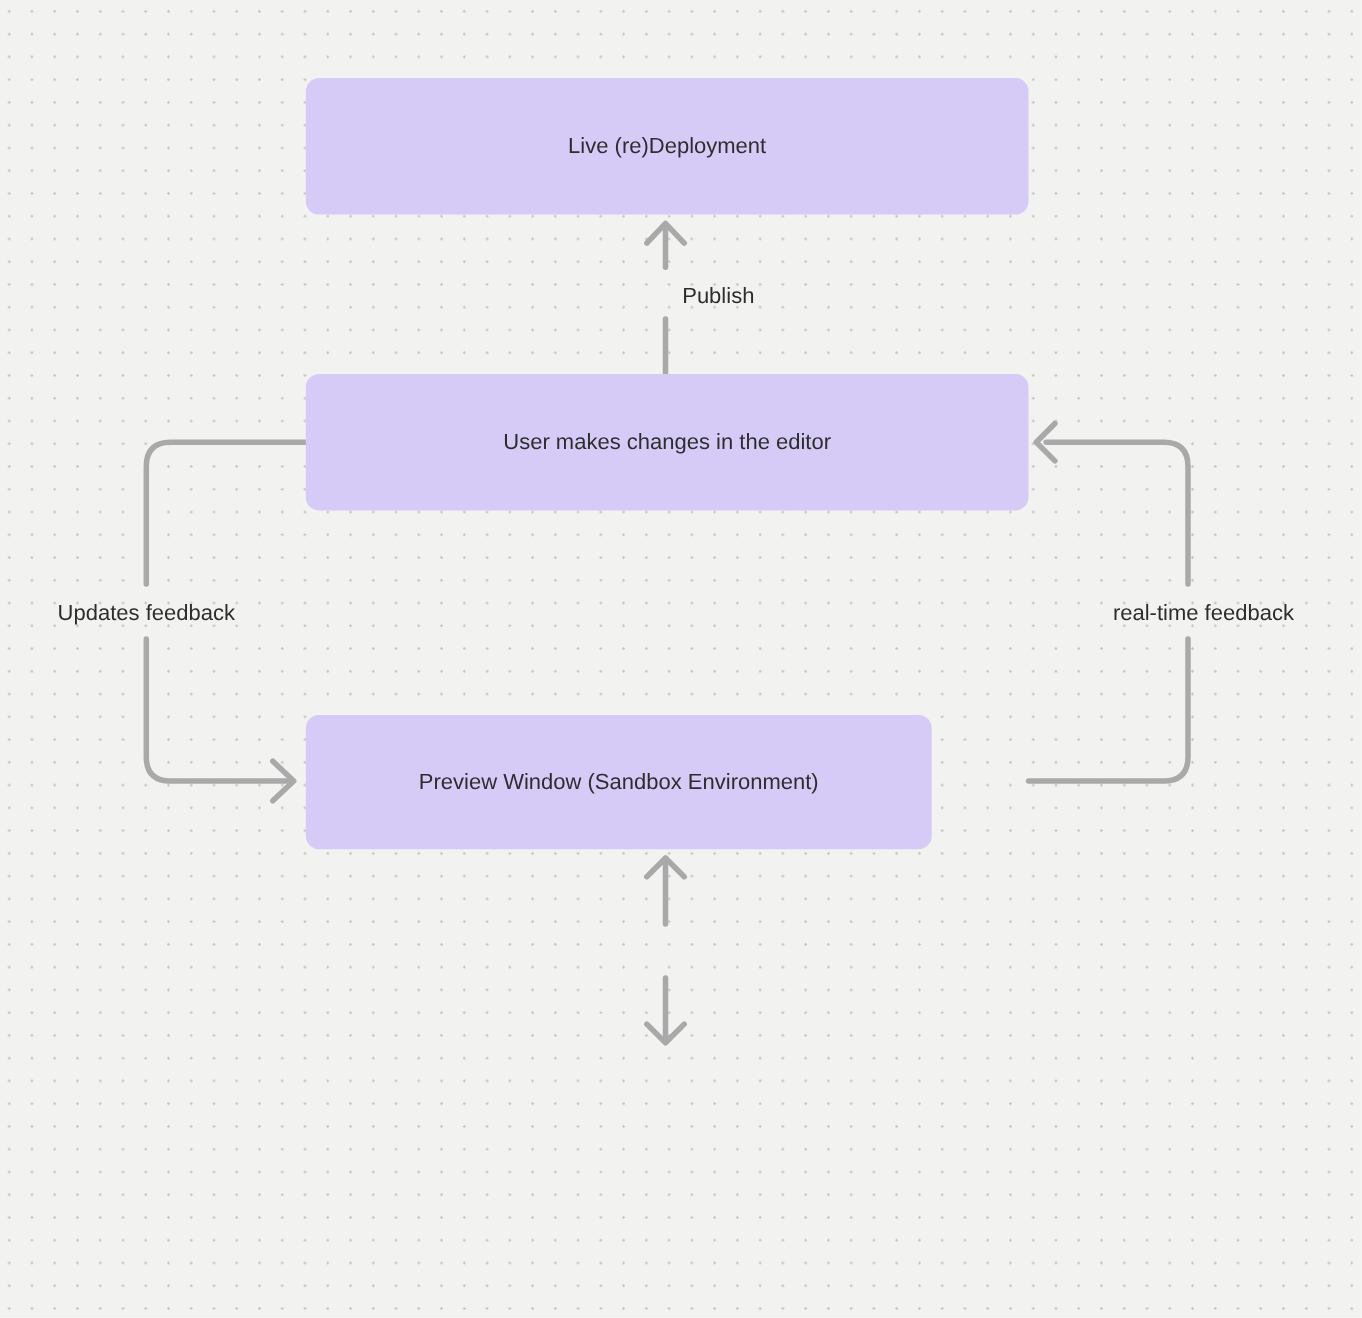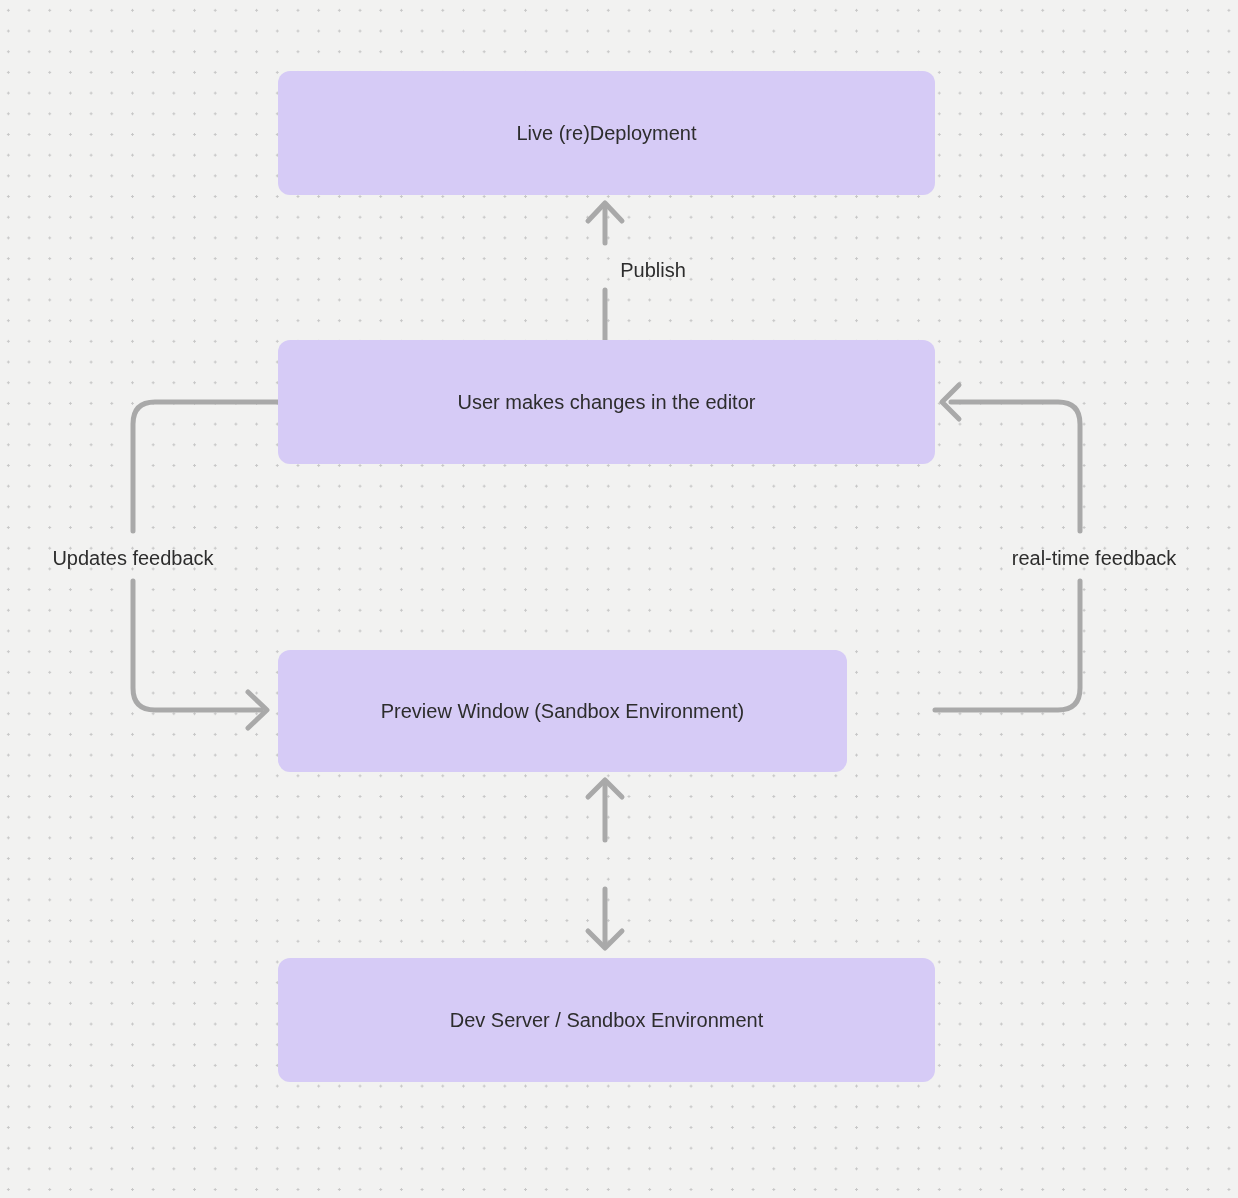--- a/index.html
+++ b/index.html
@@ -101,21 +101,18 @@
   </div>
 
   <div class="node node-1">
     <span>Live (re)Deployment</span>
   </div>
 
   <div class="node node-3">
     <span>Preview Window (Sandbox Environment)</span>
   </div>
 
-  <div class="node node-4">
-    <span>Dev Server / Sandbox Environment</span>
-  </div>
 
   <div class="edge-label label-publish">Publish</div>
   <div class="edge-label label-updates">Updates feedback</div>
   <div class="edge-label label-feedback">real-time feedback</div>
 
 </div>
 
 </body></html>

